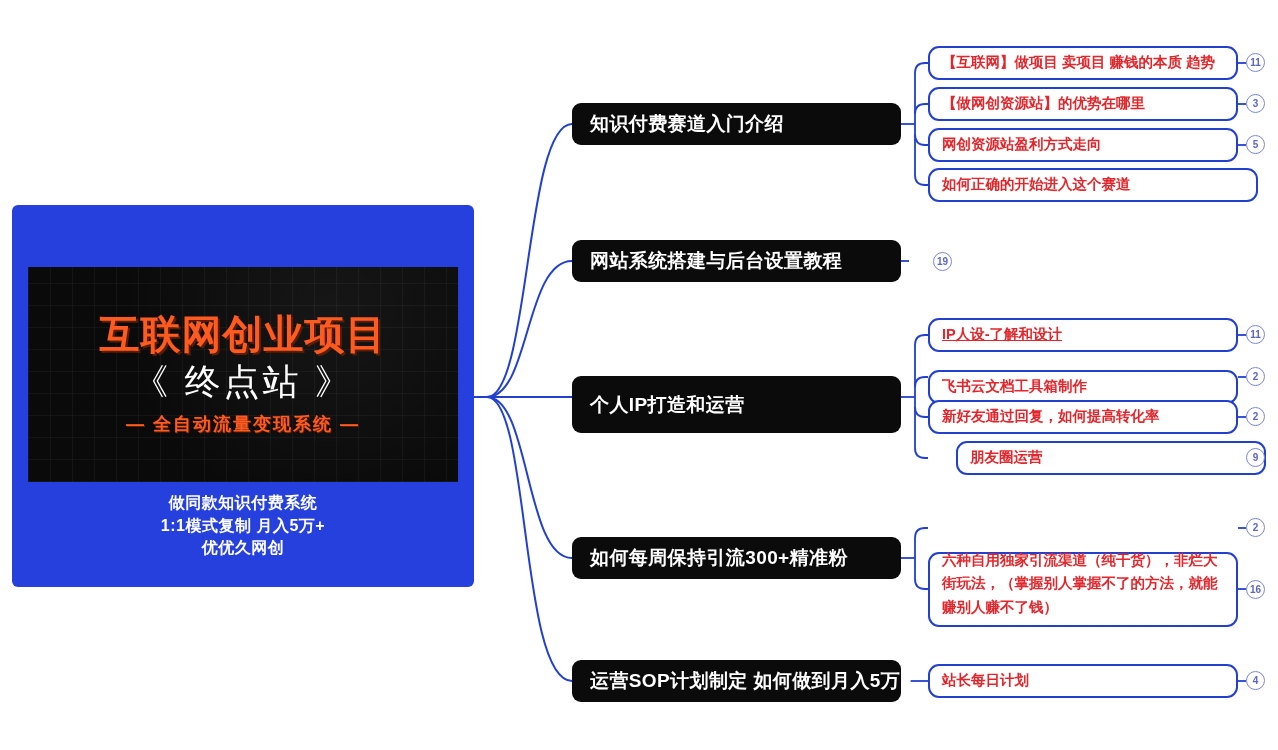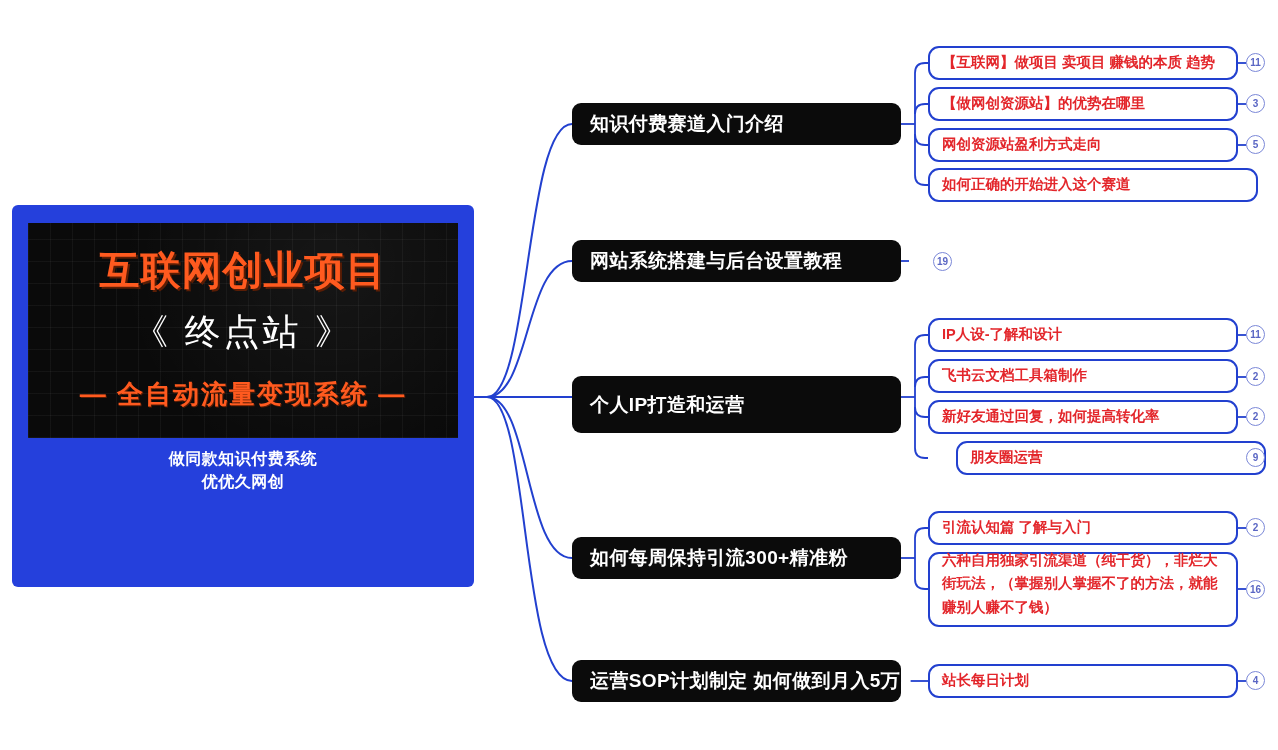--- a/index.html
+++ b/index.html
@@ -56,39 +56,40 @@
     background:
       repeating-linear-gradient(0deg, rgba(255,255,255,.045) 0 1px, transparent 1px 22px),
       repeating-linear-gradient(90deg, rgba(255,255,255,.045) 0 1px, transparent 1px 22px),
       radial-gradient(circle at 70% 20%, rgba(255,255,255,.05), transparent 60%),
       #0a0a0a;
     box-sizing: border-box;
     display: flex;
     flex-direction: column;
     align-items: center;
     justify-content: center;
-    gap: 20px;
+    gap: 6px;
+    margin-top: 44px;
   }
   .poster-line1 {
     font-size: 40px;
     font-weight: 700;
     letter-spacing: 1px;
     color: #ff5a1f;
     text-shadow: 2px 2px 0 #5a1d05;
     line-height: 1.05;
   }
   .poster-line2 {
     font-size: 36px;
     font-weight: 400;
     color: #ffffff;
     letter-spacing: 3px;
     line-height: 1.15;
   }
   .poster-line3 {
-    font-size: 26px;
+    font-size: 18px;
     font-weight: 700;
     color: #ff5a1f;
     letter-spacing: 2px;
     text-shadow: 1px 1px 0 #5a1d05;
     margin-top: 4px;
   }
   .root-sub {
     margin-top: 10px;
     color: #ffffff;
     font-size: 16px;
@@ -202,20 +203,21 @@
   </svg>
 
   <div class="root-card">
     <div class="poster">
       <div class="poster-line1">互联网创业项目</div>
       <div class="poster-line2">《 终点站 》</div>
       <div class="poster-line3">— 全自动流量变现系统 —</div>
     </div>
     <div class="root-sub">
       <div>做同款知识付费系统</div>
+      <div>1:1模式复制  月入5万+</div>
       <div>优优久网创</div>
     </div>
   </div>
 
   <div class="branch" style="left:572px; top:103px; width:329px; height:42px;">
     <span>知识付费赛道入门介绍</span>
   </div>
 
   <div class="branch" style="left:572px; top:240px; width:329px; height:42px;">
     <span>网站系统搭建与后台设置教程</span>
@@ -246,43 +248,40 @@
 
   <div class="leaf" style="left:928px; top:128px; width:310px; height:34px;">
     <span class="txt">网创资源站盈利方式走向</span>
   </div>
   <div class="badge" style="left:1246px; top:135px;">5</div>
 
   <div class="leaf" style="left:928px; top:168px; width:330px; height:34px;">
     <span class="txt">如何正确的开始进入这个赛道</span>
   </div>
 
-  <div class="leaf" style="left:928px; top:318px; width:310px; height:34px;">
+  <div class="leaf" style="left:928px; top:318px; width:310px; height:34px;text-decoration:underline;">
     <span class="txt">IP人设-了解和设计</span>
   </div>
   <div class="badge" style="left:1246px; top:325px;">11</div>
 
-  <div class="leaf" style="left:928px; top:359px; width:310px; height:34px;">
+  <div class="leaf" style="left:928px; top:370px; width:310px; height:34px;">
     <span class="txt">飞书云文档工具箱制作</span>
   </div>
   <div class="badge" style="left:1246px; top:367px;">2</div>
 
   <div class="leaf" style="left:928px; top:400px; width:310px; height:34px;">
     <span class="txt">新好友通过回复，如何提高转化率</span>
   </div>
   <div class="badge" style="left:1246px; top:407px;">2</div>
 
   <div class="leaf" style="left:956px; top:441px; width:310px; height:34px;">
     <span class="txt">朋友圈运营</span>
   </div>
   <div class="badge" style="left:1246px; top:448px;">9</div>
 
-  <div class="leaf" style="left:928px; top:511px; width:310px; height:34px;">
-    <span class="txt">引流认知篇 了解与入门</span>
-  </div>
   <div class="badge" style="left:1246px; top:518px;">2</div>
 
   <div class="leaf multiline" style="left:928px; top:552px; width:310px; height:75px;">
     <span class="txt">六种自用独家引流渠道（纯干货），非烂大街玩法，（掌握别人掌握不了的方法，就能赚别人赚不了钱）</span>
   </div>
   <div class="badge" style="left:1246px; top:580px;">16</div>
 
   <div class="leaf" style="left:928px; top:664px; width:310px; height:34px;">
     <span class="txt">站长每日计划</span>
   </div>

